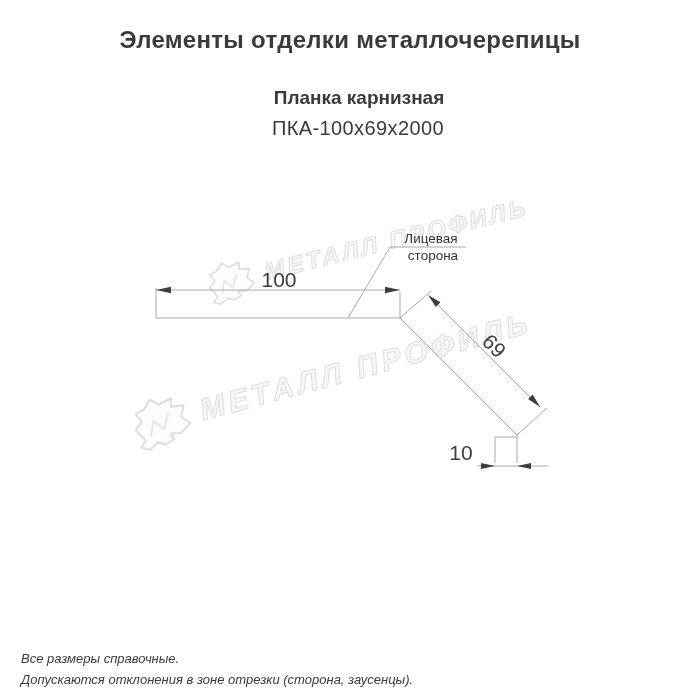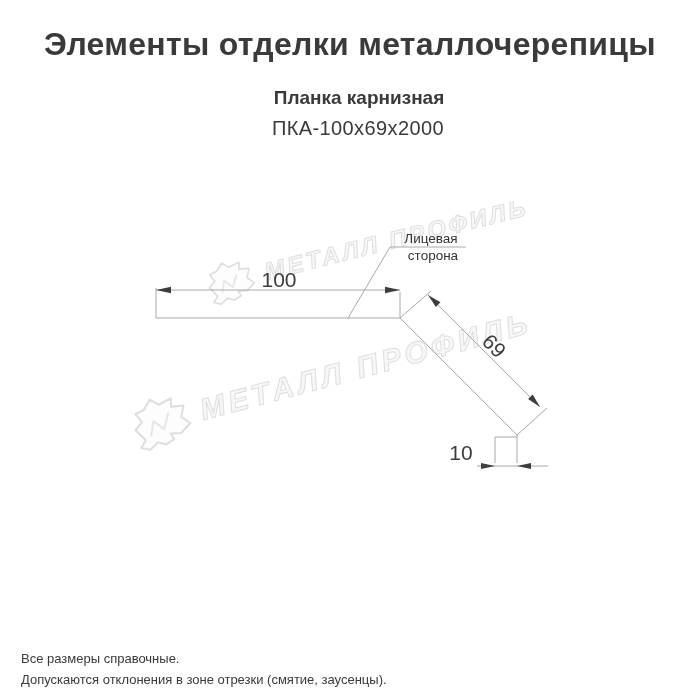--- a/index.html
+++ b/index.html
@@ -10,21 +10,21 @@
     background: #ffffff;
     font-family: "Liberation Sans", sans-serif;
     overflow: hidden;
     color: #3a3a3a;
   }
   .title {
     position: absolute;
     top: 26px; left: 0;
     width: 700px;
     text-align: center;
-    font-size: 32px;
+    font-size: 24px;
     font-weight: bold;
     letter-spacing: 0.3px;
     color: #3a3a3a;
   }
   .subtitle {
     position: absolute;
     top: 87px; left: 9px;
     width: 700px;
     text-align: center;
     font-size: 19px;
@@ -74,20 +74,21 @@
     font-family: "Liberation Sans", sans-serif;
     font-size: 13.5px;
   }
   .footer {
     position: absolute;
     left: 21px;
     top: 648px;
     font-size: 13px;
     line-height: 21px;
     color: #3a3a3a;
+    font-style: italic;
   }
 </style>
 </head>
 <body>
 
 <div class="page">
 
   <div class="watermark wm-1">
     <svg width="52" height="44" viewBox="0 0 60 52">
       <path d="M10 40 L4 46 L12 50 L21 45 L28 49 L37 46 L35 40 L45 42 L56 35 L49 27 L54 17 L42 15 L44 7 L31 10 L24 3 L16 11 L7 13 L11 22 L3 28 Z" fill="#fdfdfd" stroke="#dedede" stroke-width="2" stroke-linejoin="round"></path>
@@ -146,16 +147,16 @@
     <g>
       <line class="dline" x1="348" y1="318" x2="390" y2="247"></line>
       <line class="dline" x1="390" y1="247" x2="466" y2="247"></line>
       <text class="small-label" x="431" y="243" text-anchor="middle">Лицевая</text>
       <text class="small-label" x="433" y="260" text-anchor="middle">сторона</text>
     </g>
   </svg>
 
   <div class="footer">
     <div>Все размеры справочные.</div>
-    <div>Допускаются отклонения в зоне отрезки (смятие, заусенцы).</div>
+    <div>Допускаются отклонения в зоне отрезки (сторона, заусенцы).</div>
   </div>
 
 </div>
 
 </body></html>

